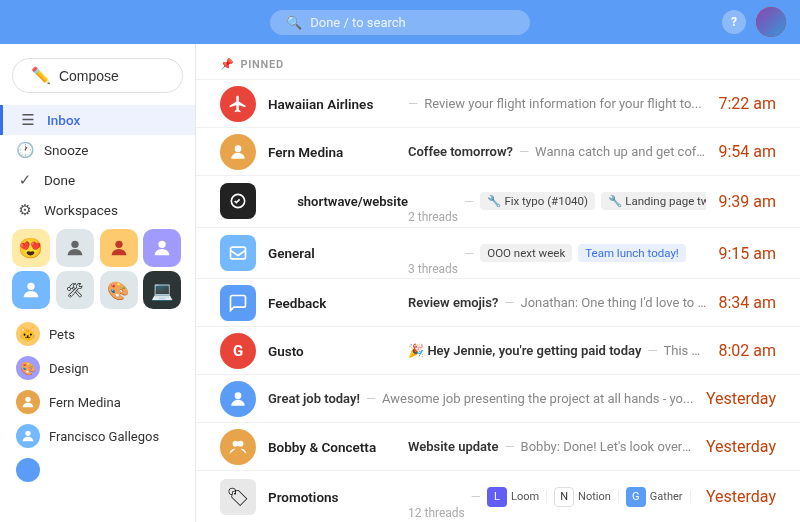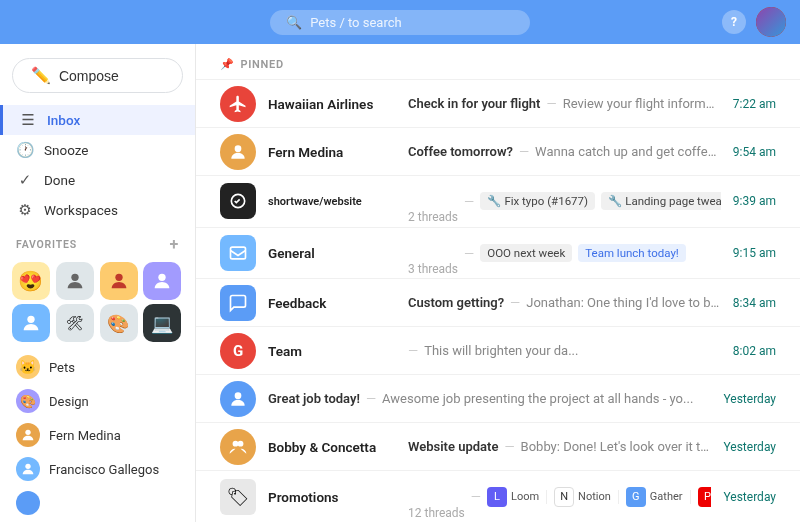--- a/index.html
+++ b/index.html
@@ -218,22 +218,22 @@
       gap: 6px;
       overflow: hidden;
       font-size: 13px;
       color: #555;
     }
     .email-subject { font-weight: 600; color: #333; white-space: nowrap; flex-shrink: 0; }
     .email-preview { white-space: nowrap; overflow: hidden; text-overflow: ellipsis; color: #888; }
     .email-dash { color: #ccc; flex-shrink: 0; }
 
     .email-time {
-      font-size: 12px;
-      color: #0f766e;
+      font-size: 16px;
+      color: #c2410c;
       flex-shrink: 0;
       margin-left: 12px;
       white-space: nowrap;
     }
 
     .tag-badge {
       background: #f0f0f0;
       border-radius: 4px;
       padding: 2px 7px;
       font-size: 11.5px;
@@ -267,21 +267,21 @@
 
     
     .fav-emoji { font-size: 20px; }
   </style>
 </head>
 <body>
 
 <div id="topbar">
   <div id="search-bar">
     <span>🔍</span>
-    <span>Pets / to search</span>
+    <span>Done / to search</span>
   </div>
   <div id="topbar-right">
     <div class="help-btn">?</div>
     <div class="avatar">
       <div class="avatar-img"></div>
     </div>
   </div>
 </div>
 
 <div id="main">
@@ -302,24 +302,20 @@
     </div>
     <div class="nav-item">
       <span class="nav-icon">✓</span>
       <span>Done</span>
     </div>
     <div class="nav-item">
       <span class="nav-icon">⚙</span>
       <span>Workspaces</span>
     </div>
 
-    <div class="section-header">
-      <span>FAVORITES</span>
-      <span class="add-icon">+</span>
-    </div>
 
     <div class="favorites-grid">
       <div class="fav-item" style="background:#ffeaa7;">
           <span class="fav-emoji">😍</span>
         </div>
       <div class="fav-item" style="background:#dfe6e9;">
         <svg width="22" height="22" viewBox="0 0 24 24" fill="#666">
             <circle cx="12" cy="8" r="4"></circle>
             <path d="M4 20c0-4 3.6-7 8-7s8 3 8 7"></path>
           </svg>
@@ -391,21 +387,20 @@
     </div>
 
     <div class="email-row">
       <div class="email-avatar" style="background:#e8443a;">
         <svg width="20" height="20" viewBox="0 0 24 24" fill="white">
             <path d="M21 16v-2l-8-5V3.5c0-.83-.67-1.5-1.5-1.5S10 2.67 10 3.5V9l-8 5v2l8-2.5V19l-2 1.5V22l3.5-1 3.5 1v-1.5L13 19v-5.5l8 2.5z"></path>
           </svg>
       </div>
       <div class="email-sender">Hawaiian Airlines</div>
       <div class="email-content">
-        <span class="email-subject">Check in for your flight</span>
         <span class="email-dash">—</span>
         <span class="email-preview">Review your flight information for your flight to...</span>
       </div>
       <div class="email-time">7:22 am</div>
     </div>
 
 
     <div class="email-row">
       <div class="email-avatar" style="background:#e8a44a;">
         <svg width="20" height="20" viewBox="0 0 24 24" fill="white">
@@ -422,25 +417,25 @@
       <div class="email-time">9:54 am</div>
     </div>
 
     <div class="email-row">
       <div class="email-avatar" style="background:#222;border-radius:8px;">
         <svg width="20" height="20" viewBox="0 0 24 24" fill="white">
             <circle cx="12" cy="12" r="8" fill="none" stroke="white" stroke-width="2"></circle>
             <path d="M8 12l2 2 4-4" stroke="white" stroke-width="2" fill="none"></path>
           </svg>
       </div>
-      <div class="email-sender" style="font-size:11px;">shortwave/website</div>
+      <div class="email-sender" style="font-size:13px;text-align:right;">shortwave/website</div>
       <div class="email-content">
         <span class="thread-count">2 threads</span>
         <span class="divider-dot">—</span>
-        <span class="tag-badge">🔧 Fix typo (#1677)</span>
+        <span class="tag-badge">🔧 Fix typo (#1040)</span>
         <span class="tag-badge">🔧 Landing page tweaks (#1235)</span>
       </div>
       <div class="email-time">9:39 am</div>
     </div>
 
     <div class="email-row">
       <div class="email-avatar" style="background:#74b9ff;border-radius:8px;">
         <svg width="20" height="20" viewBox="0 0 24 24" fill="white">
             <rect x="3" y="5" width="18" height="14" rx="2" fill="none" stroke="white" stroke-width="2"></rect>
             <path d="M3 9l9 6 9-6" stroke="white" stroke-width="2" fill="none"></path>
@@ -457,33 +452,34 @@
     </div>
 
     <div class="email-row">
       <div class="email-avatar" style="background:#5b9cf6;border-radius:8px;">
         <svg width="20" height="20" viewBox="0 0 24 24" fill="white">
             <path d="M21 15a2 2 0 01-2 2H7l-4 4V5a2 2 0 012-2h14a2 2 0 012 2z" fill="none" stroke="white" stroke-width="2"></path>
           </svg>
       </div>
       <div class="email-sender">Feedback</div>
       <div class="email-content">
-        <span class="email-subject">Custom getting?</span>
+        <span class="email-subject">Review emojis?</span>
         <span class="email-dash">—</span>
         <span class="email-preview">Jonathan: One thing I'd love to be able to do in t...</span>
       </div>
       <div class="email-time">8:34 am</div>
     </div>
 
     <div class="email-row">
       <div class="email-avatar" style="background:#e8443a;">
         <span style="color:white;font-weight:bold;font-size:15px;">G</span>
       </div>
-      <div class="email-sender">Team</div>
-      <div class="email-content">
+      <div class="email-sender">Gusto</div>
+      <div class="email-content">
+        <span class="email-subject">🎉 Hey Jennie, you're getting paid today</span>
         <span class="email-dash">—</span>
         <span class="email-preview">This will brighten your da...</span>
       </div>
       <div class="email-time">8:02 am</div>
     </div>
 
     <div class="email-row">
       <div class="email-avatar" style="background:#5b9cf6;">
         <svg width="20" height="20" viewBox="0 0 24 24" fill="white">
             <circle cx="12" cy="8" r="4"></circle>

